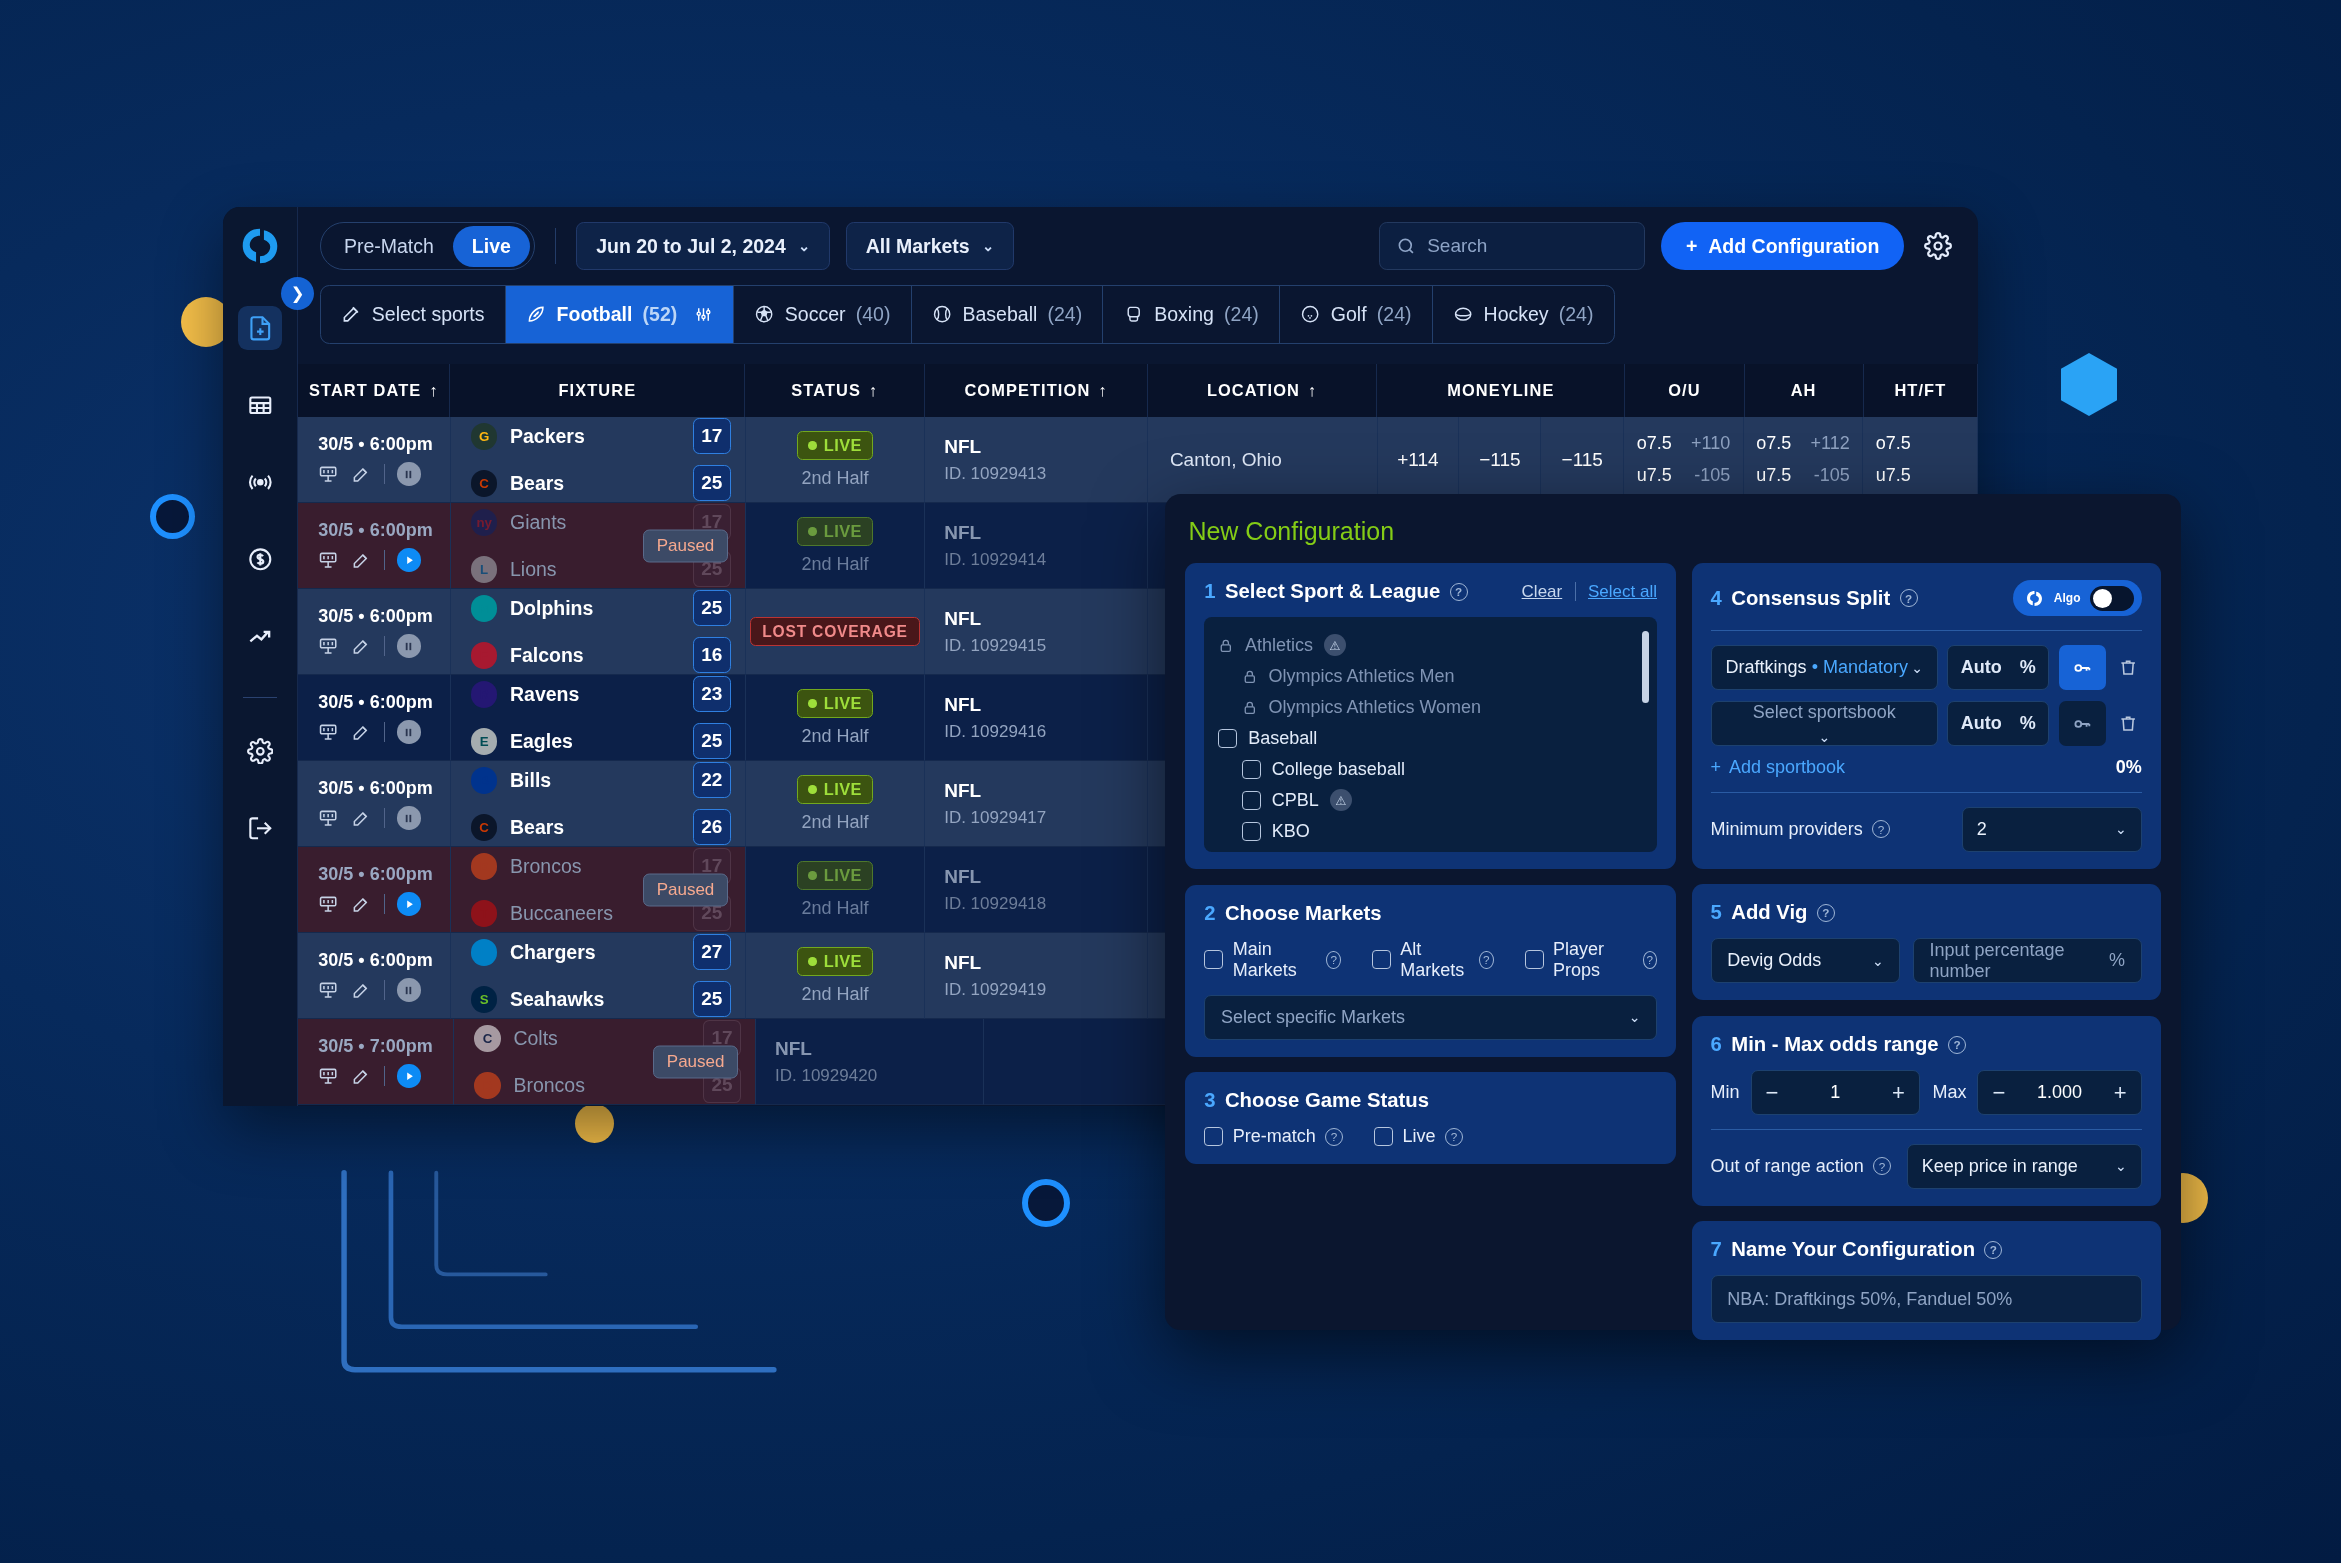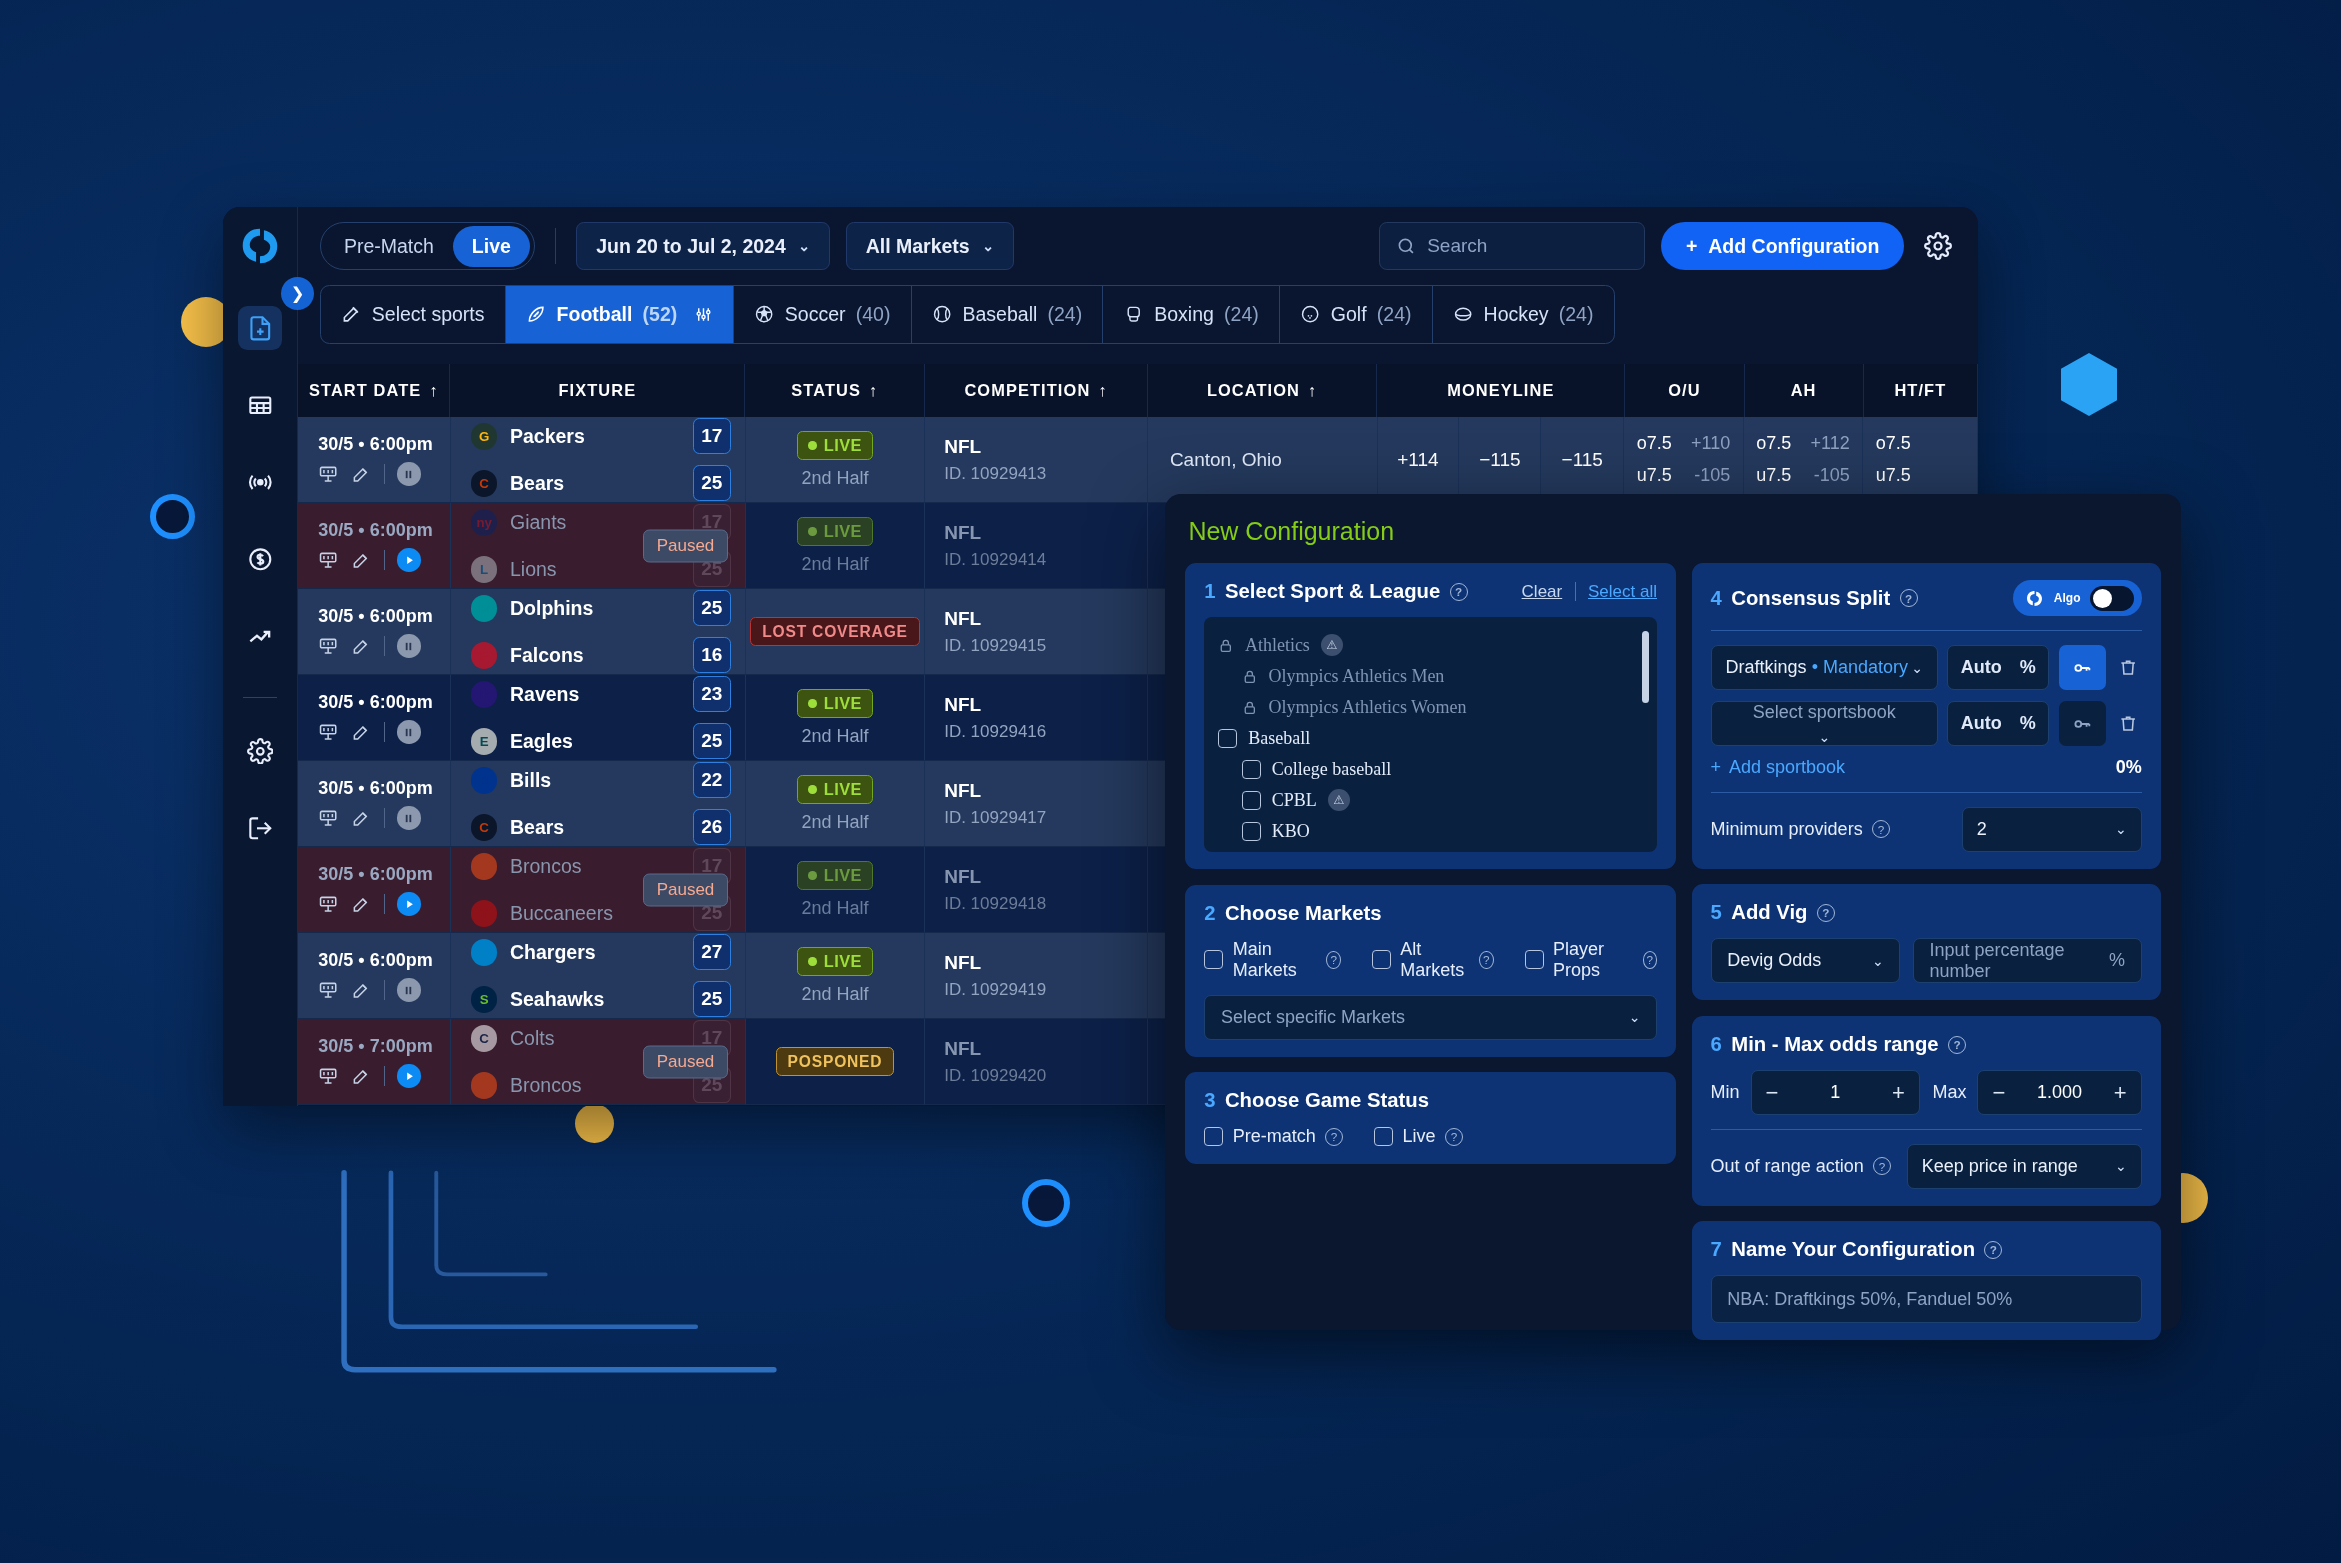--- a/index.html
+++ b/index.html
@@ -156,21 +156,21 @@
   .sec-head { display:flex; align-items:center; justify-content:space-between; margin-bottom:14px; }
   .sec-title { display:flex; align-items:center; gap:9.4px; color:#fff; font-size:20.3px; font-weight:bold; }
   .sec-num { color:#4aa8ff; font-weight:bold; }
   .qmark { width:18px; height:18px; border-radius:50%; border:1.3px solid #9fb6d6; color:#9fb6d6;
      font-size:11.7px; display:inline-flex; align-items:center; justify-content:center; }
   .links { display:flex; align-items:center; gap:12.5px; }
   .lnk { color:#c8d8ee; font-size:17px; text-decoration:underline; }
   .lnk.blue { color:#4aa8ff; }
   .lnk-div { width:0.8px; height:19px; background:#4b6fa8; }
 
-  .listbox { background:#09203f; border-radius:7.8px; padding:12.5px 14px; height:235px; position:relative; overflow:hidden;font-family:Liberation Serif, serif; }
+  .listbox { background:#09203f; border-radius:7.8px; padding:12.5px 14px; height:235px; position:relative; overflow:hidden; }
   .li { display:flex; align-items:center; gap:11px; height:31px; color:#e3ecfa; font-size:18px; }
   .li.indent { padding-left:23.5px; }
   .li.locked { color:#8094b4; }
   .cbx { width:19px; height:19px; border:1.6px solid #b6c6de; border-radius:3.9px; flex:0 0 19px; }
   .lock { width:15.6px; height:17px; flex:0 0 15.6px; }
   .warn { width:22px; height:22px; border-radius:50%; background:#3c4f6e; display:inline-flex;
      align-items:center; justify-content:center; font-size:12.5px; color:#c7d6ea; }
   .scroll-track { position:absolute; right:7.8px; top:14px; width:7px; height:206px; border-radius:3.9px; background:transparent; }
   .scroll-thumb { position:absolute; right:7.8px; top:14px; width:7px; height:72px; border-radius:3.9px; background:#c6d3e6; }
 
@@ -935,23 +935,20 @@
                 <span class="team-name dim">Colts</span>
                 <span class="score ghost">17</span>
               </span>
               <span class="fix-line">
                 <span class="team-logo" style="background:#FB4F14;color:#FB4F14;opacity:.55;">D</span>
                 <span class="team-name dim">Broncos</span>
                 <span class="score ghost">25</span>
               </span>
               <span class="paused-tag">Paused</span>
             </div>
-            <div class="cell td st-cell" style="width:184px;background:#0c2048;display:flex;flex-direction:column;align-items:center;justify-content:center;gap:7.8px">
-              <span class="badge-post">POSPONED</span>
-            </div>
             <div class="cell td comp-cell dimmed" style="width:228px;background:#0c2048;display:flex;flex-direction:column;align-items:flex-start;justify-content:center;gap:6.3px">
               <span class="comp-name">NFL</span>
               <span class="comp-id">ID. 10929420</span>
             </div>
             <div class="cell td loc-cell" style="width:235px;background:#0c2048">
               <span></span>
             </div>
             <div class="cell td ml-cell" style="width:84px;background:#0c2048">
               <span></span>
             </div>

